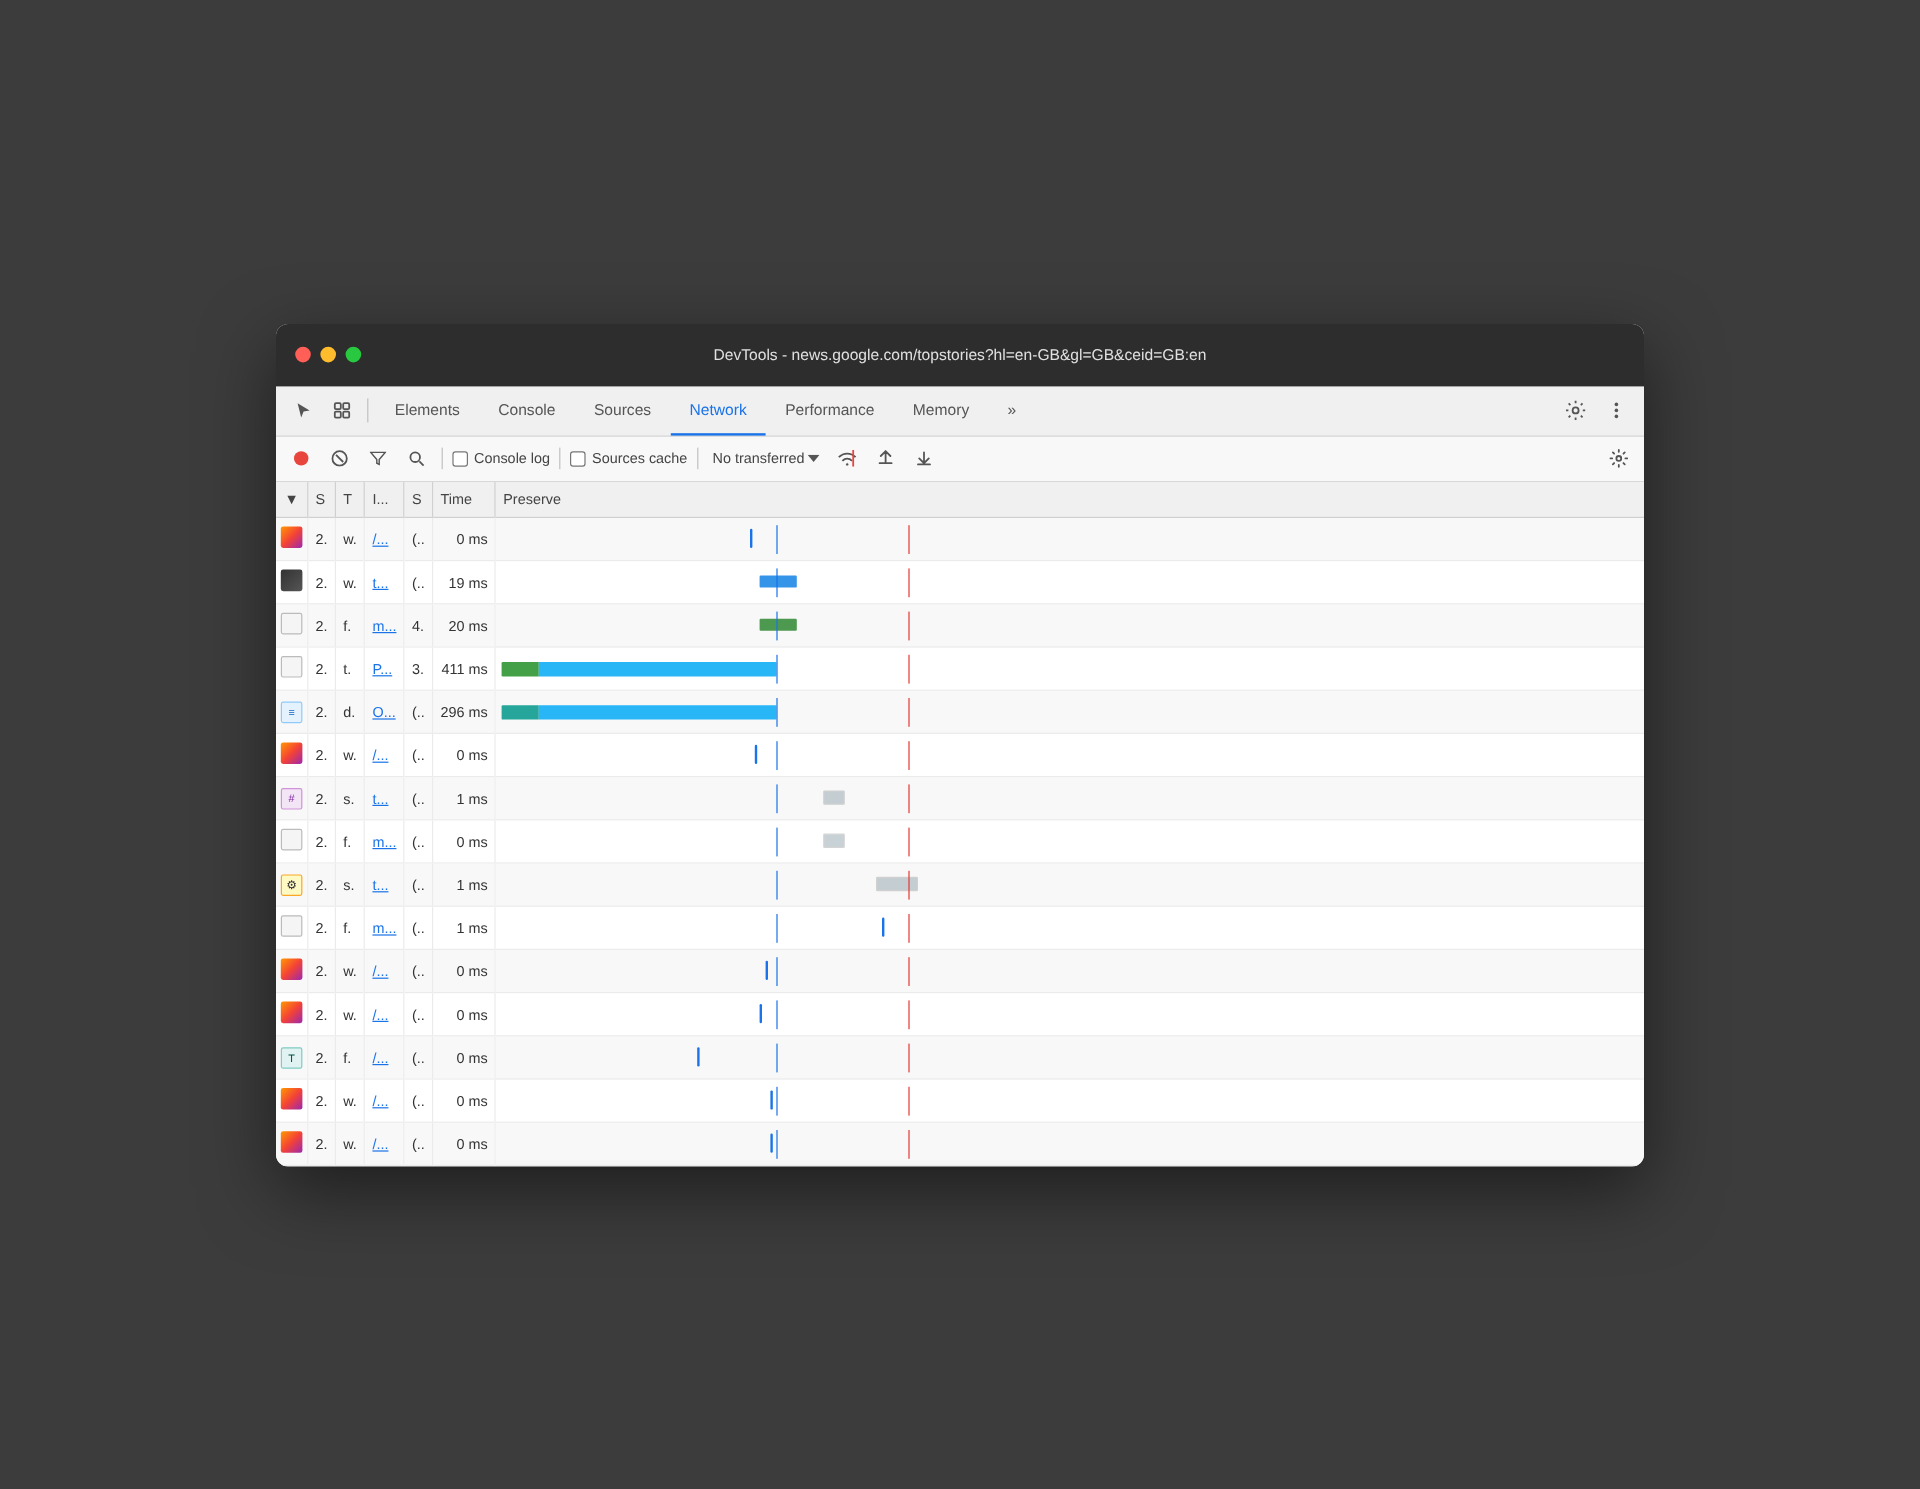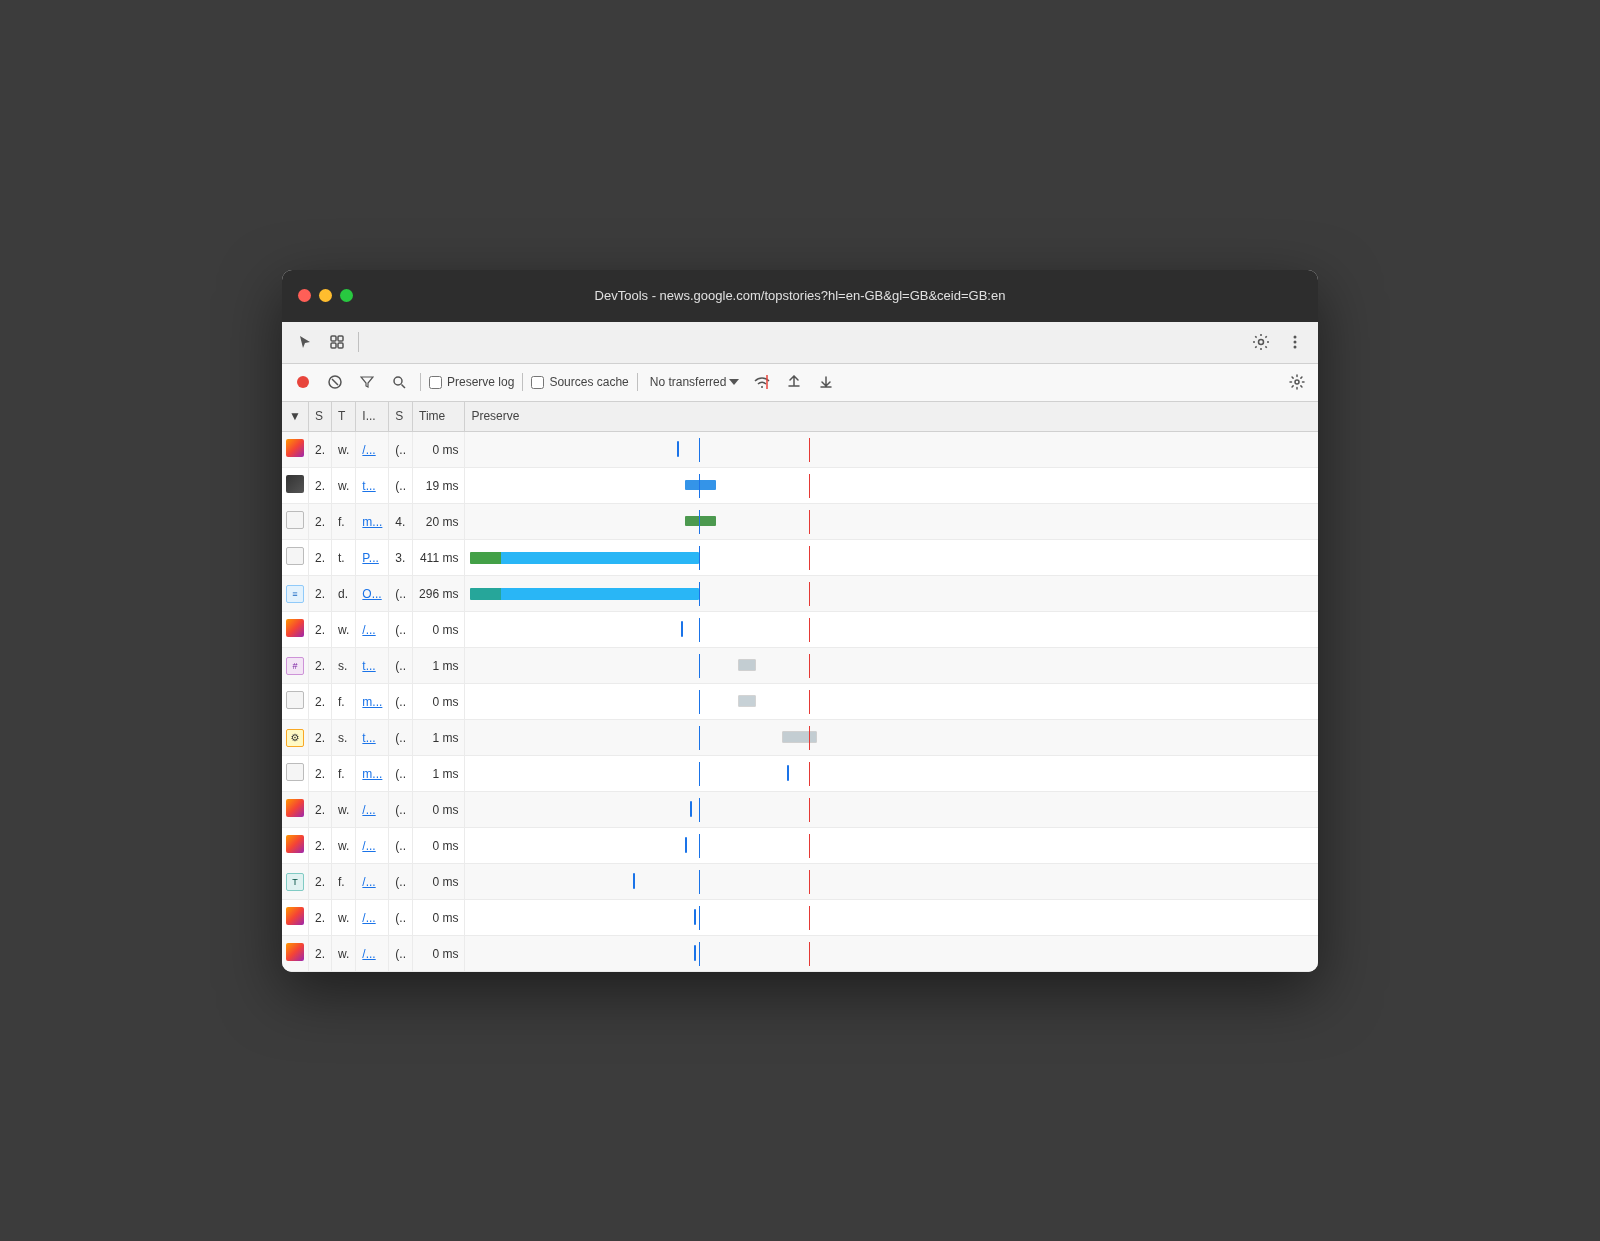--- a/index.html
+++ b/index.html
@@ -5,21 +5,21 @@
     * { box-sizing: border-box; margin: 0; padding: 0; }
     body {
       background: #3c3c3c;
       display: flex;
       justify-content: center;
       align-items: center;
       min-height: 100vh;
       font-family: -apple-system, BlinkMacSystemFont, 'Helvetica Neue', Arial, sans-serif;
     }
     .window {
-      width: 1036px;
+      width: 1140px;
       background: #f0f0f0;
       border-radius: 10px;
       overflow: hidden;
       box-shadow: 0 20px 60px rgba(0,0,0,0.5);
     }
     .titlebar {
       background: #2d2d2d;
       height: 52px;
       display: flex;
       align-items: center;
@@ -239,20 +239,43 @@
     </button>
     <button class="toolbar-icon-btn">
       <svg width="16" height="16" viewBox="0 0 16 16" fill="none">
         <rect x="2" y="2" width="5" height="5" rx="1" fill="none" stroke="#555" stroke-width="1.5"></rect>
         <rect x="9" y="2" width="5" height="5" rx="1" fill="none" stroke="#555" stroke-width="1.5"></rect>
         <rect x="2" y="9" width="5" height="5" rx="1" fill="none" stroke="#555" stroke-width="1.5"></rect>
         <rect x="9" y="9" width="5" height="5" rx="1" fill="none" stroke="#555" stroke-width="1.5"></rect>
       </svg>
     </button>
     <div class="toolbar-divider"></div>
+    <div class="tab-bar">
+      <div class="tab">
+        <span>Elements</span>
+      </div>
+      <div class="tab">
+        <span>Console</span>
+      </div>
+      <div class="tab">
+        <span>Sources</span>
+      </div>
+      <div class="tab active">
+        <span>Network</span>
+      </div>
+      <div class="tab">
+        <span>Performance</span>
+      </div>
+      <div class="tab">
+        <span>Memory</span>
+      </div>
+      <div class="tab">
+        <span>»</span>
+      </div>
+    </div>
     <div class="toolbar-right">
       <button class="toolbar-icon-btn">
         <svg width="18" height="18" viewBox="0 0 18 18" fill="none">
           <circle cx="9" cy="9" r="2.5" stroke="#555" stroke-width="1.5" fill="none"></circle>
           <path d="M9 1v2M9 15v2M1 9h2M15 9h2M3.22 3.22l1.41 1.41M13.37 13.37l1.41 1.41M3.22 14.78l1.41-1.41M13.37 4.63l1.41-1.41" stroke="#555" stroke-width="1.5"></path>
         </svg>
       </button>
       <button class="toolbar-icon-btn">
         <svg width="16" height="16" viewBox="0 0 16 16" fill="#555">
           <circle cx="8" cy="3" r="1.5"></circle>
@@ -282,21 +305,21 @@
     </button>
     <button class="net-icon-btn">
       <svg width="14" height="14" viewBox="0 0 14 14" fill="none">
         <circle cx="6" cy="6" r="4" stroke="#555" stroke-width="1.5"></circle>
         <line x1="9.5" y1="9.5" x2="13" y2="13" stroke="#555" stroke-width="1.5"></line>
       </svg>
     </button>
     <div class="net-divider"></div>
     <label class="checkbox-label">
       <input type="checkbox" style="">
-      <span>Preserve log</span>
+      <span>Console log</span>
     </label>
     <div class="net-divider"></div>
     <label class="checkbox-label">
       <input type="checkbox" style="">
       <span>Sources cache</span>
     </label>
     <div class="net-divider"></div>
     <div class="throttle-select">
       <span>No transferred</span>
       <svg width="10" height="6" viewBox="0 0 10 6" fill="#555">

